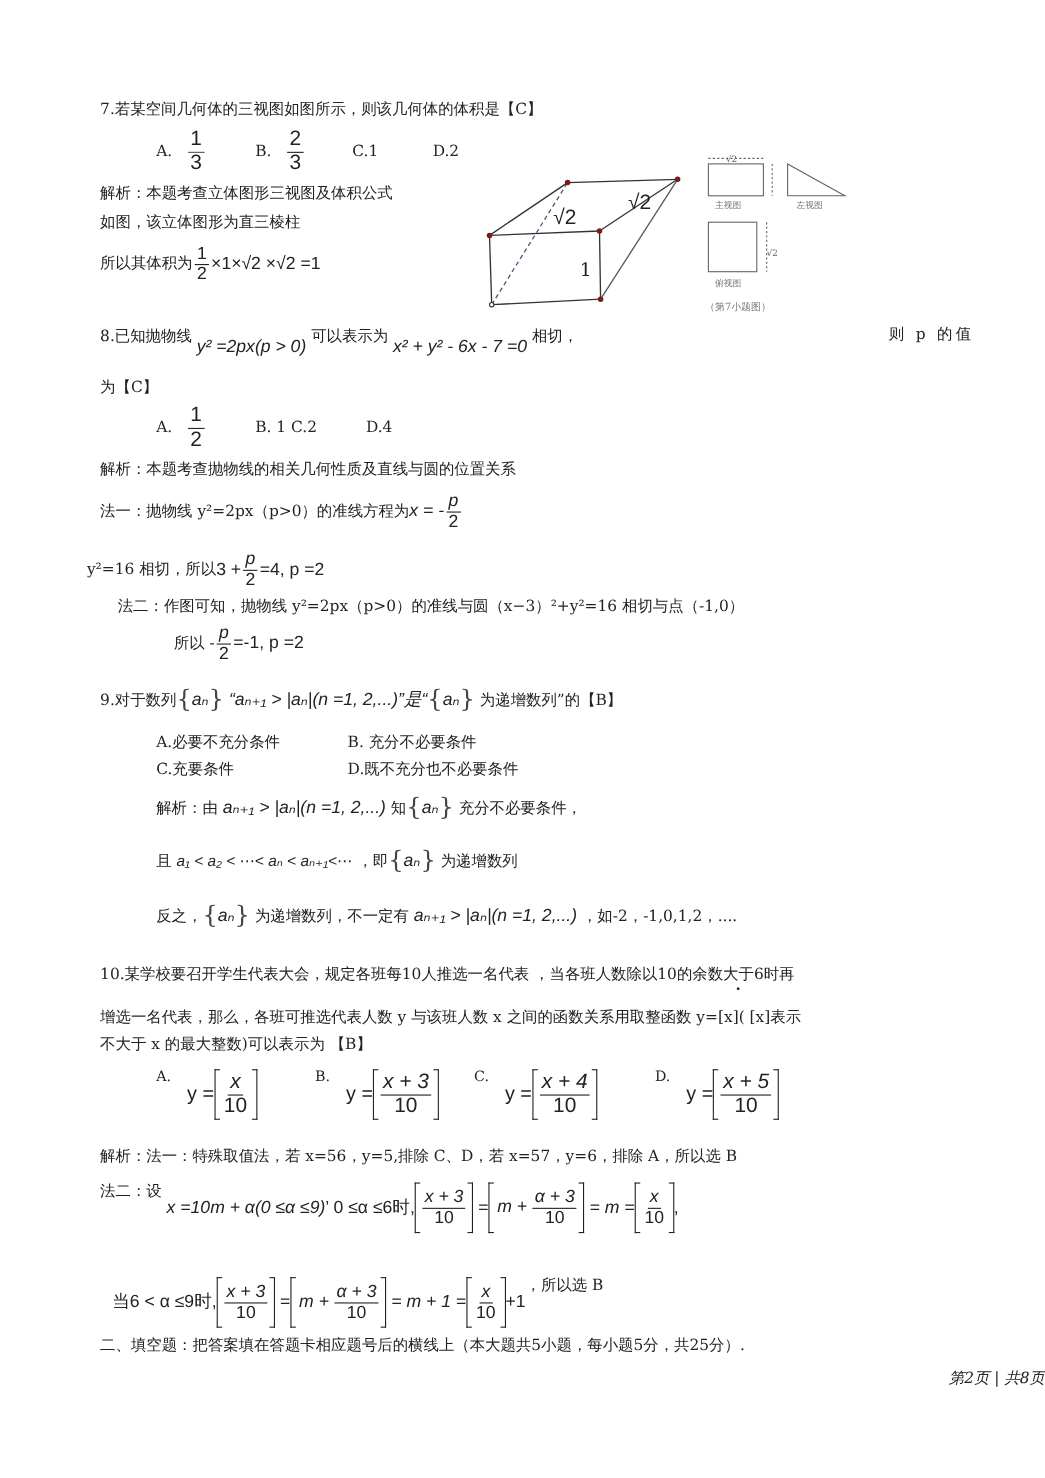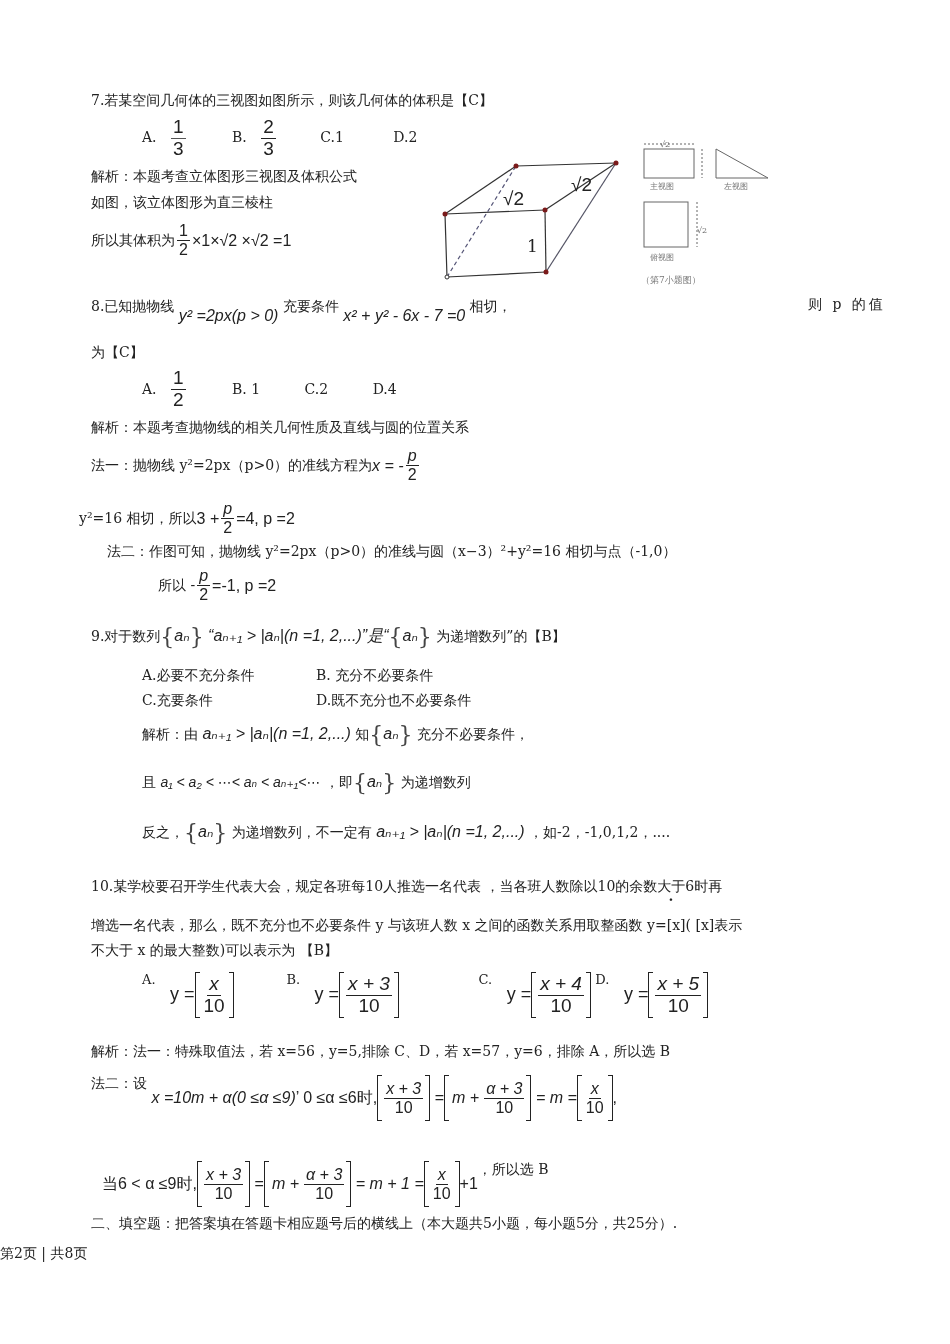--- a/index.html
+++ b/index.html
@@ -12,21 +12,21 @@
   .frac .num { border-bottom:1px solid #222; padding:0 2px; line-height:1.1; }
   .frac .den { line-height:1.1; padding:0 2px; }
   .bigfrac { font-size:19px; }
   .brk { display:inline-flex; align-items:center; vertical-align:middle; }
   .brk .l, .brk .r { width:4px; height:44px; border:1px solid #222; }
   .brk .l { border-right:none; } .brk .r { border-left:none; }
   .brace { font-size:22px; font-weight:100; vertical-align:middle; color:#444; }
   .dot-em { position:relative; }
   .dot-em::after { content:"·"; position:absolute; left:40%; top:14px; font-weight:bold; }
   .diagram { position:absolute; }
-  .footer { left:0; width:950px; text-align:left; }
+  .footer { left:0; width:950px; text-align:right;font-style:italic; }
 </style>
 </head>
 <body>
 
 <div class="abs" style="left:91px;top:92px;">7.若某空间几何体的三视图如图所示，则该几何体的体积是【C】</div>
 
 <div class="abs" style="left:142px;top:117px;">
   <span>
     <span>A.</span>
     <span class="frac math bigfrac" style="margin-left:10px;">
@@ -92,37 +92,37 @@
 <div class="abs" style="left:660px;top:140px;font-size:8px;color:#666;">√2</div>
 <div class="abs" style="left:650px;top:182px;font-size:8px;color:#777;">主视图</div>
 <div class="abs" style="left:724px;top:182px;font-size:8px;color:#777;">左视图</div>
 <div class="abs" style="left:697px;top:226px;font-size:8px;color:#666;">√2</div>
 <div class="abs" style="left:650px;top:253px;font-size:8px;color:#777;">俯视图</div>
 <div class="abs" style="left:641px;top:275px;font-size:9px;color:#777;">（第7小题图）</div>
 
 <div class="abs" style="left:91px;top:296px;">
   <span>8.已知抛物线</span>
   <span class="math mi" style="position:relative;top:10px;">y² =2px(p &gt; 0)</span>
-  <span>充要条件</span>
+  <span>可以表示为</span>
   <span class="math mi" style="position:relative;top:10px;">x² + y² - 6x - 7 =0</span>
   <span>相切，</span>
 </div>
 <div class="abs" style="left:808px;top:296px;letter-spacing:3px;">则 p 的值</div>
 <div class="abs" style="left:91px;top:344px;">为【C】</div>
 
 <div class="abs" style="left:142px;top:368px;">
   <span>
     <span style="vertical-align:middle">A.</span>
     <span class="frac math bigfrac" style="margin-left:10px;">
         <span class="num">1</span>
         <span class="den">2</span>
       </span>
   </span>
   <span style="margin-left:40px;vertical-align:middle">B. 1</span>
-  <span style="margin-left:40px;vertical-align:middle">C.2</span>
+  <span style="vertical-align:middle">C.2</span>
   <span style="margin-left:40px;vertical-align:middle">D.4</span>
 </div>
 
 <div class="abs" style="left:91px;top:419px;">解析：本题考查抛物线的相关几何性质及直线与圆的位置关系</div>
 <div class="abs" style="left:91px;top:447px;">
   <span style="vertical-align:middle">法一：抛物线 y²=2px（p&gt;0）的准线方程为</span><span class="math mi" style="vertical-align:middle">x = -</span><span class="frac math">
       <span class="num mi">p</span>
       <span class="den">2</span>
     </span>
 </div>
@@ -165,21 +165,21 @@
 <div class="abs" style="left:142px;top:820px;">
   <span>反之，</span><span class="brace">{</span><span class="math mi">aₙ</span><span class="brace">}</span>
   <span>为递增数列，不一定有</span>
   <span class="math mi">aₙ₊₁ &gt; |aₙ|(n =1,  2,...)</span>
   <span>，如-2，-1,0,1,2，....</span>
 </div>
 
 <div class="abs" style="left:91px;top:878px;">
   <span>10.某学校要召开学生代表大会，规定各班每10人推选一名代表 ，当各班人数除以10的余数</span><span class="dot-em">大于</span><span>6时再</span>
 </div>
-<div class="abs" style="left:91px;top:917px;">增选一名代表，那么，既不充分也不必要条件 y 与该班人数 x 之间的函数关系用取整函数 y=[x]( [x]表示</div>
+<div class="abs" style="left:91px;top:917px;">增选一名代表，那么，各班可推选代表人数 y 与该班人数 x 之间的函数关系用取整函数 y=[x]( [x]表示</div>
 <div class="abs" style="left:91px;top:942px;">不大于 x 的最大整数)可以表示为 【B】</div>
 
 <div class="abs" style="left:142px;top:972px;">
   <span style="display:inline-block;width:140px;">
     <span style="vertical-align:top;font-size:13px">A.</span>
     <span class="math" style="font-size:18px;vertical-align:middle;margin-left:10px">y =</span><span class="brk">
         <span class="l"></span>
         <span class="frac math bigfrac">
           <span class="num mi">x</span>
           <span class="den">10</span>
@@ -191,21 +191,21 @@
     <span style="vertical-align:top;font-size:13px">B.</span>
     <span class="math" style="font-size:18px;vertical-align:middle;margin-left:10px">y =</span><span class="brk">
         <span class="l"></span>
         <span class="frac math bigfrac">
           <span class="num mi">x + 3</span>
           <span class="den">10</span>
         </span>
         <span class="r"></span>
       </span>
   </span>
-  <span style="display:inline-block;width:160px;text-align:right;">
+  <span style="display:inline-block;width:160px;">
     <span style="vertical-align:top;font-size:13px">C.</span>
     <span class="math" style="font-size:18px;vertical-align:middle;margin-left:10px">y =</span><span class="brk">
         <span class="l"></span>
         <span class="frac math bigfrac">
           <span class="num mi">x + 4</span>
           <span class="den">10</span>
         </span>
         <span class="r"></span>
       </span>
   </span>

